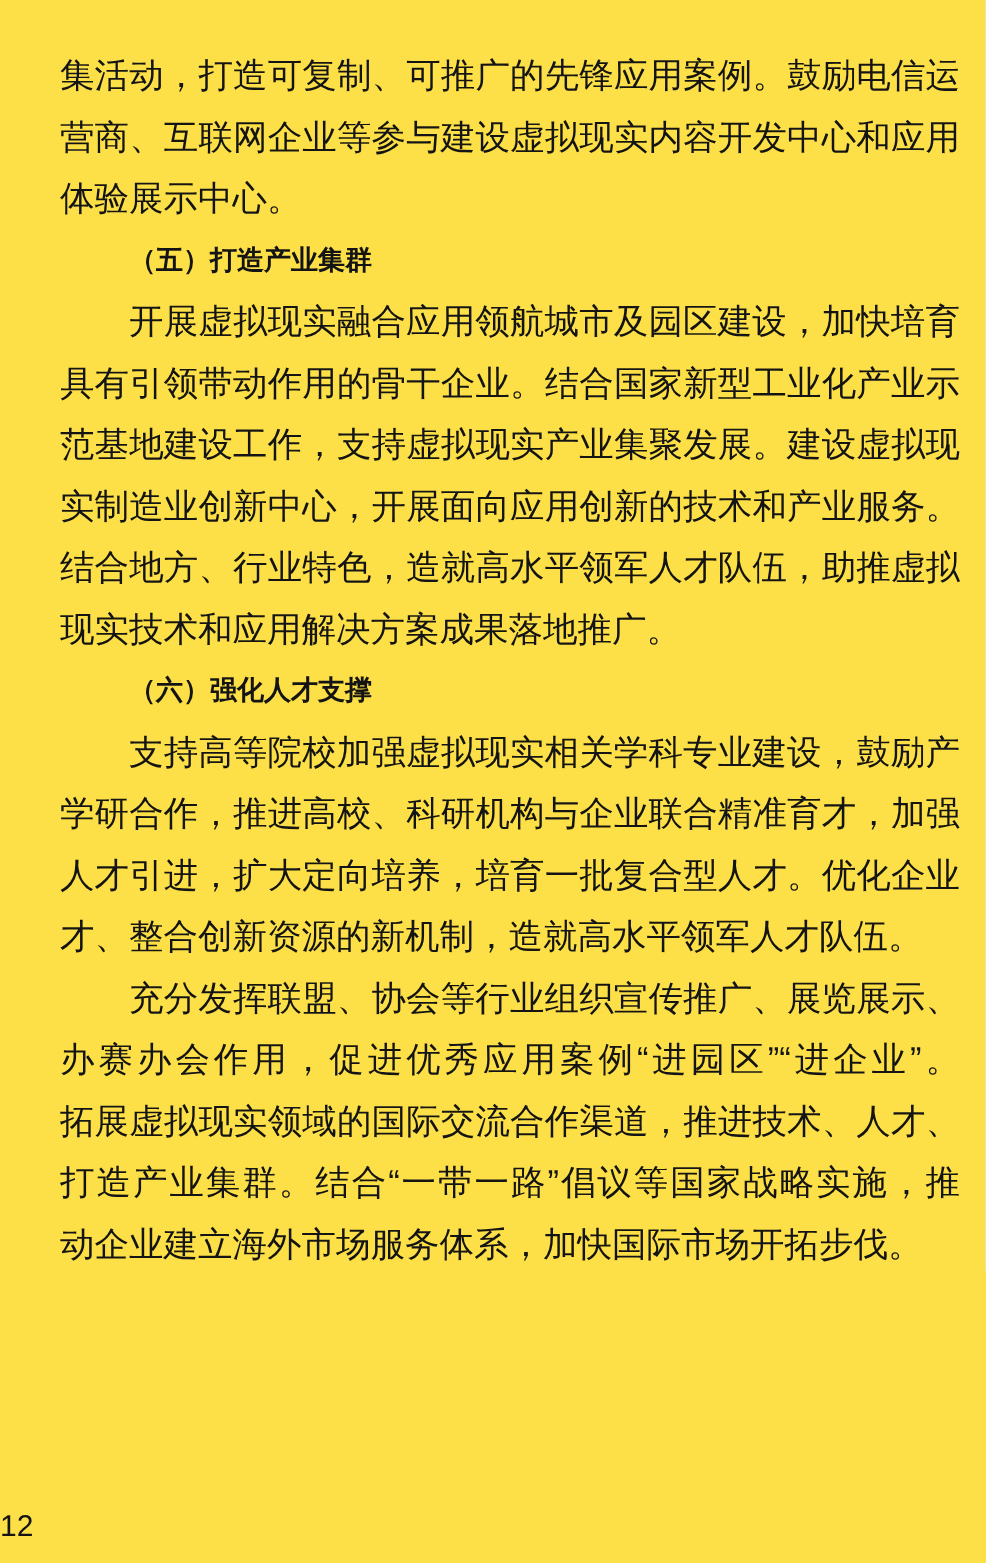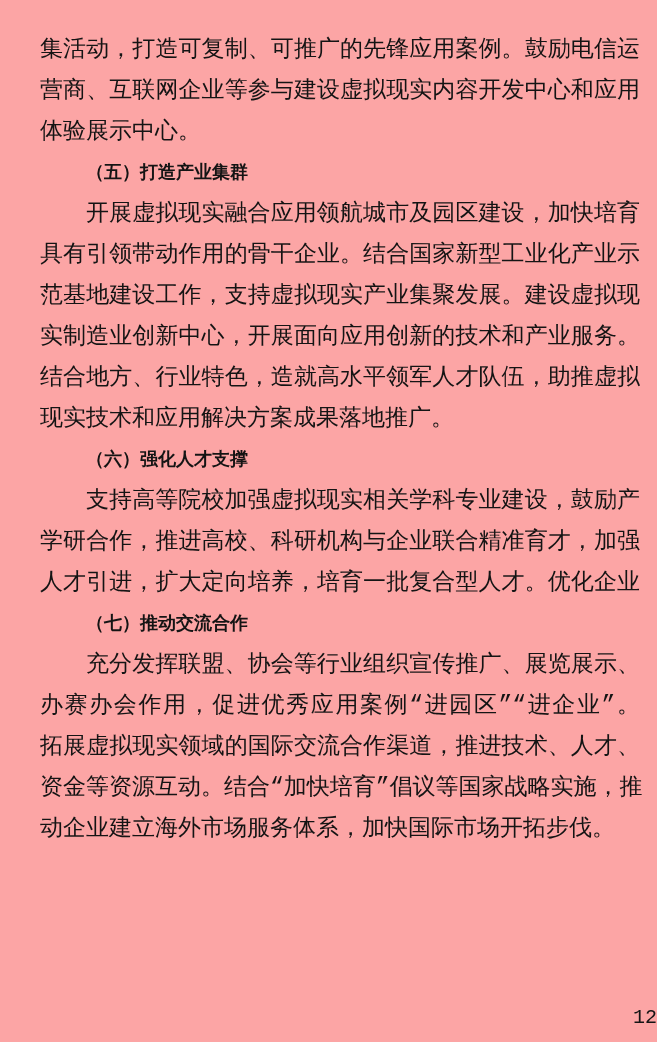--- a/index.html
+++ b/index.html
@@ -1,22 +1,22 @@
 <!DOCTYPE html>
 <html><head>
 <meta charset="utf-8">
 <style>
   html, body { margin: 0; padding: 0; background: #e8e8e8; }
   .page {
     position: relative;
     width: 657px;
     height: 1042px;
-    background: #fca5a5;
+    background: #fde047;
     overflow: hidden;
-    font-family: Liberation Mono, monospace;
+    font-family: Liberation Sans, sans-serif;
     color: #141414;
   }
   .textblock {
     position: absolute;
     left: 40px;
     top: 30px;
     width: 600px;
   }
   .l {
     height: 41px;
@@ -35,21 +35,21 @@
   .h {
     font-weight: bold;
     padding-left: 46px;
     font-size: 18px;
   }
   .pagenum {
     position: absolute;
     top: 1008px;
     left: 0;
     width: 100%;
-    text-align: right;
+    text-align: left;
     font-size: 20px;
     line-height: 20px;
     color: #141414;
   }
 </style>
 </head>
 <body>
 
 <div class="page">
   <div class="textblock">
@@ -60,21 +60,21 @@
     <div class="l j ind">开展虚拟现实融合应用领航城市及园区建设，加快培育</div>
     <div class="l j">具有引领带动作用的骨干企业。结合国家新型工业化产业示</div>
     <div class="l j">范基地建设工作，支持虚拟现实产业集聚发展。建设虚拟现</div>
     <div class="l j">实制造业创新中心，开展面向应用创新的技术和产业服务。</div>
     <div class="l j">结合地方、行业特色，造就高水平领军人才队伍，助推虚拟</div>
     <div class="l">现实技术和应用解决方案成果落地推广。</div>
     <div class="l h">（六）强化人才支撑</div>
     <div class="l j ind">支持高等院校加强虚拟现实相关学科专业建设，鼓励产</div>
     <div class="l j">学研合作，推进高校、科研机构与企业联合精准育才，加强</div>
     <div class="l j">人才引进，扩大定向培养，培育一批复合型人才。优化企业</div>
-    <div class="l h">（七）推动交流合作</div>
+    <div class="l">才、整合创新资源的新机制，造就高水平领军人才队伍。</div>
     <div class="l j ind">充分发挥联盟、协会等行业组织宣传推广、展览展示、</div>
     <div class="l j">办赛办会作用，促进优秀应用案例“进园区”“进企业”。</div>
     <div class="l j">拓展虚拟现实领域的国际交流合作渠道，推进技术、人才、</div>
-    <div class="l j">资金等资源互动。结合“加快培育”倡议等国家战略实施，推</div>
+    <div class="l j">打造产业集群。结合“一带一路”倡议等国家战略实施，推</div>
     <div class="l">动企业建立海外市场服务体系，加快国际市场开拓步伐。</div>
   </div>
   <div class="pagenum">12</div>
 </div>
 
 </body></html>

